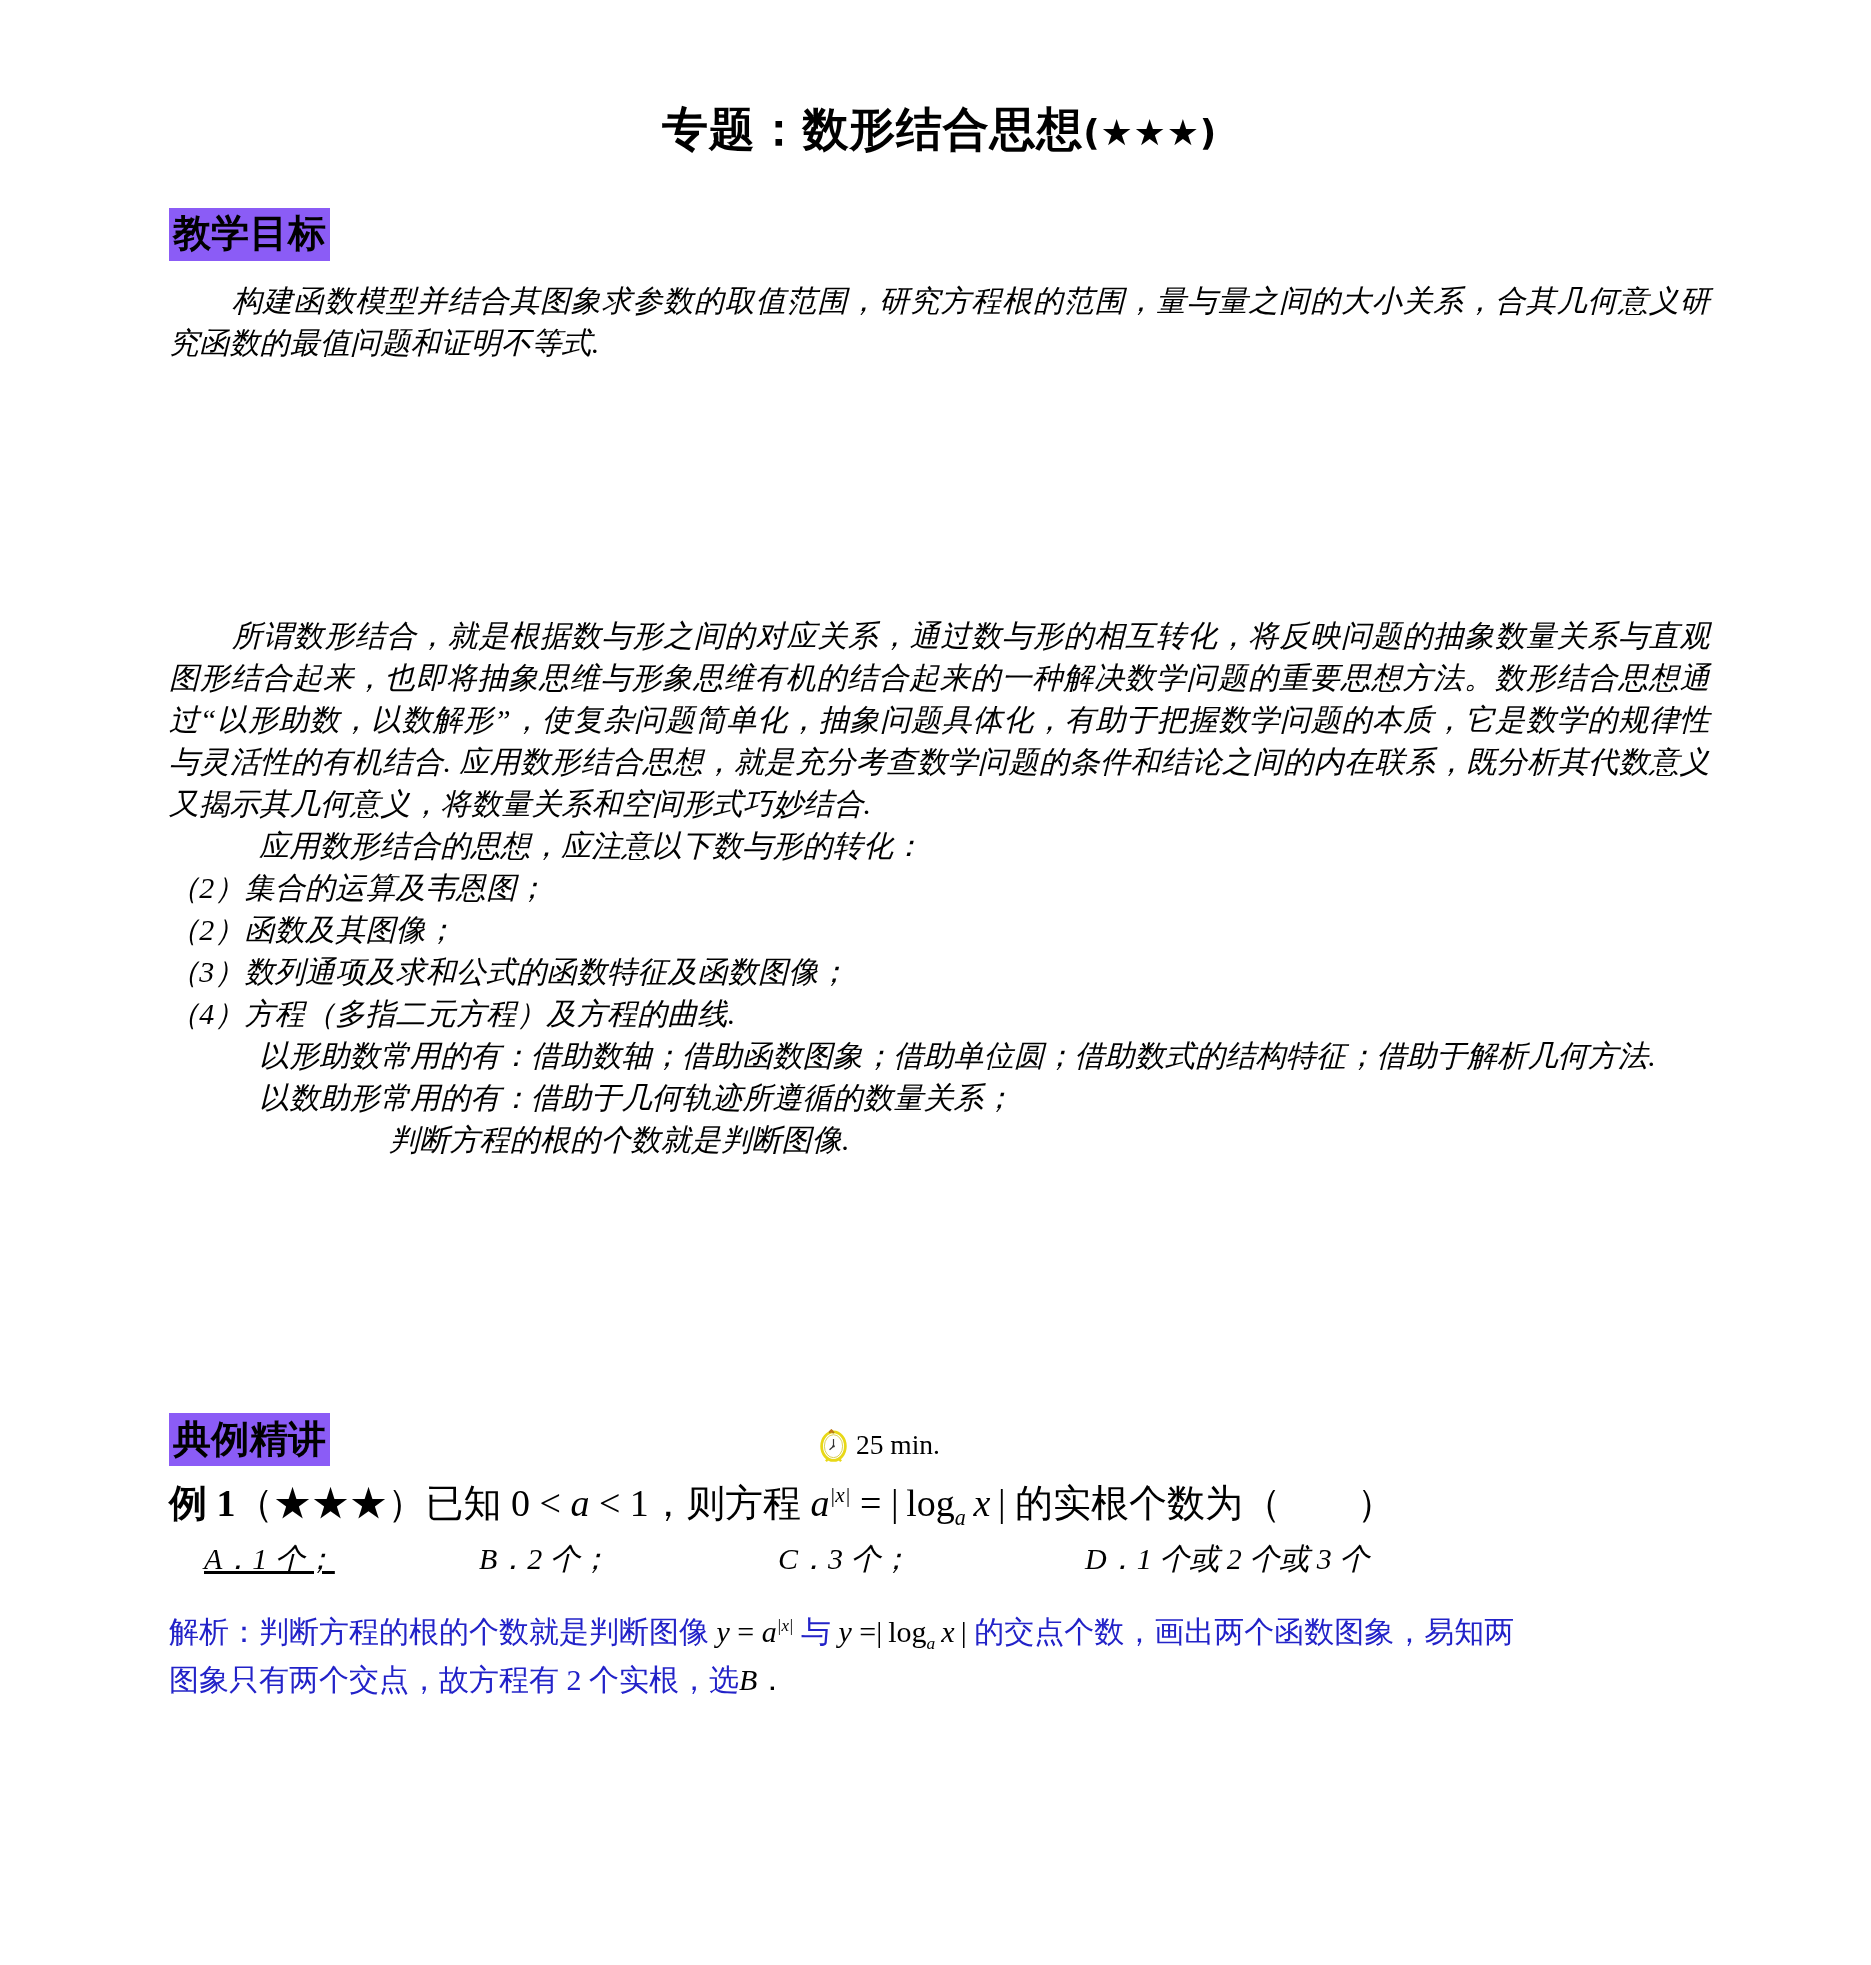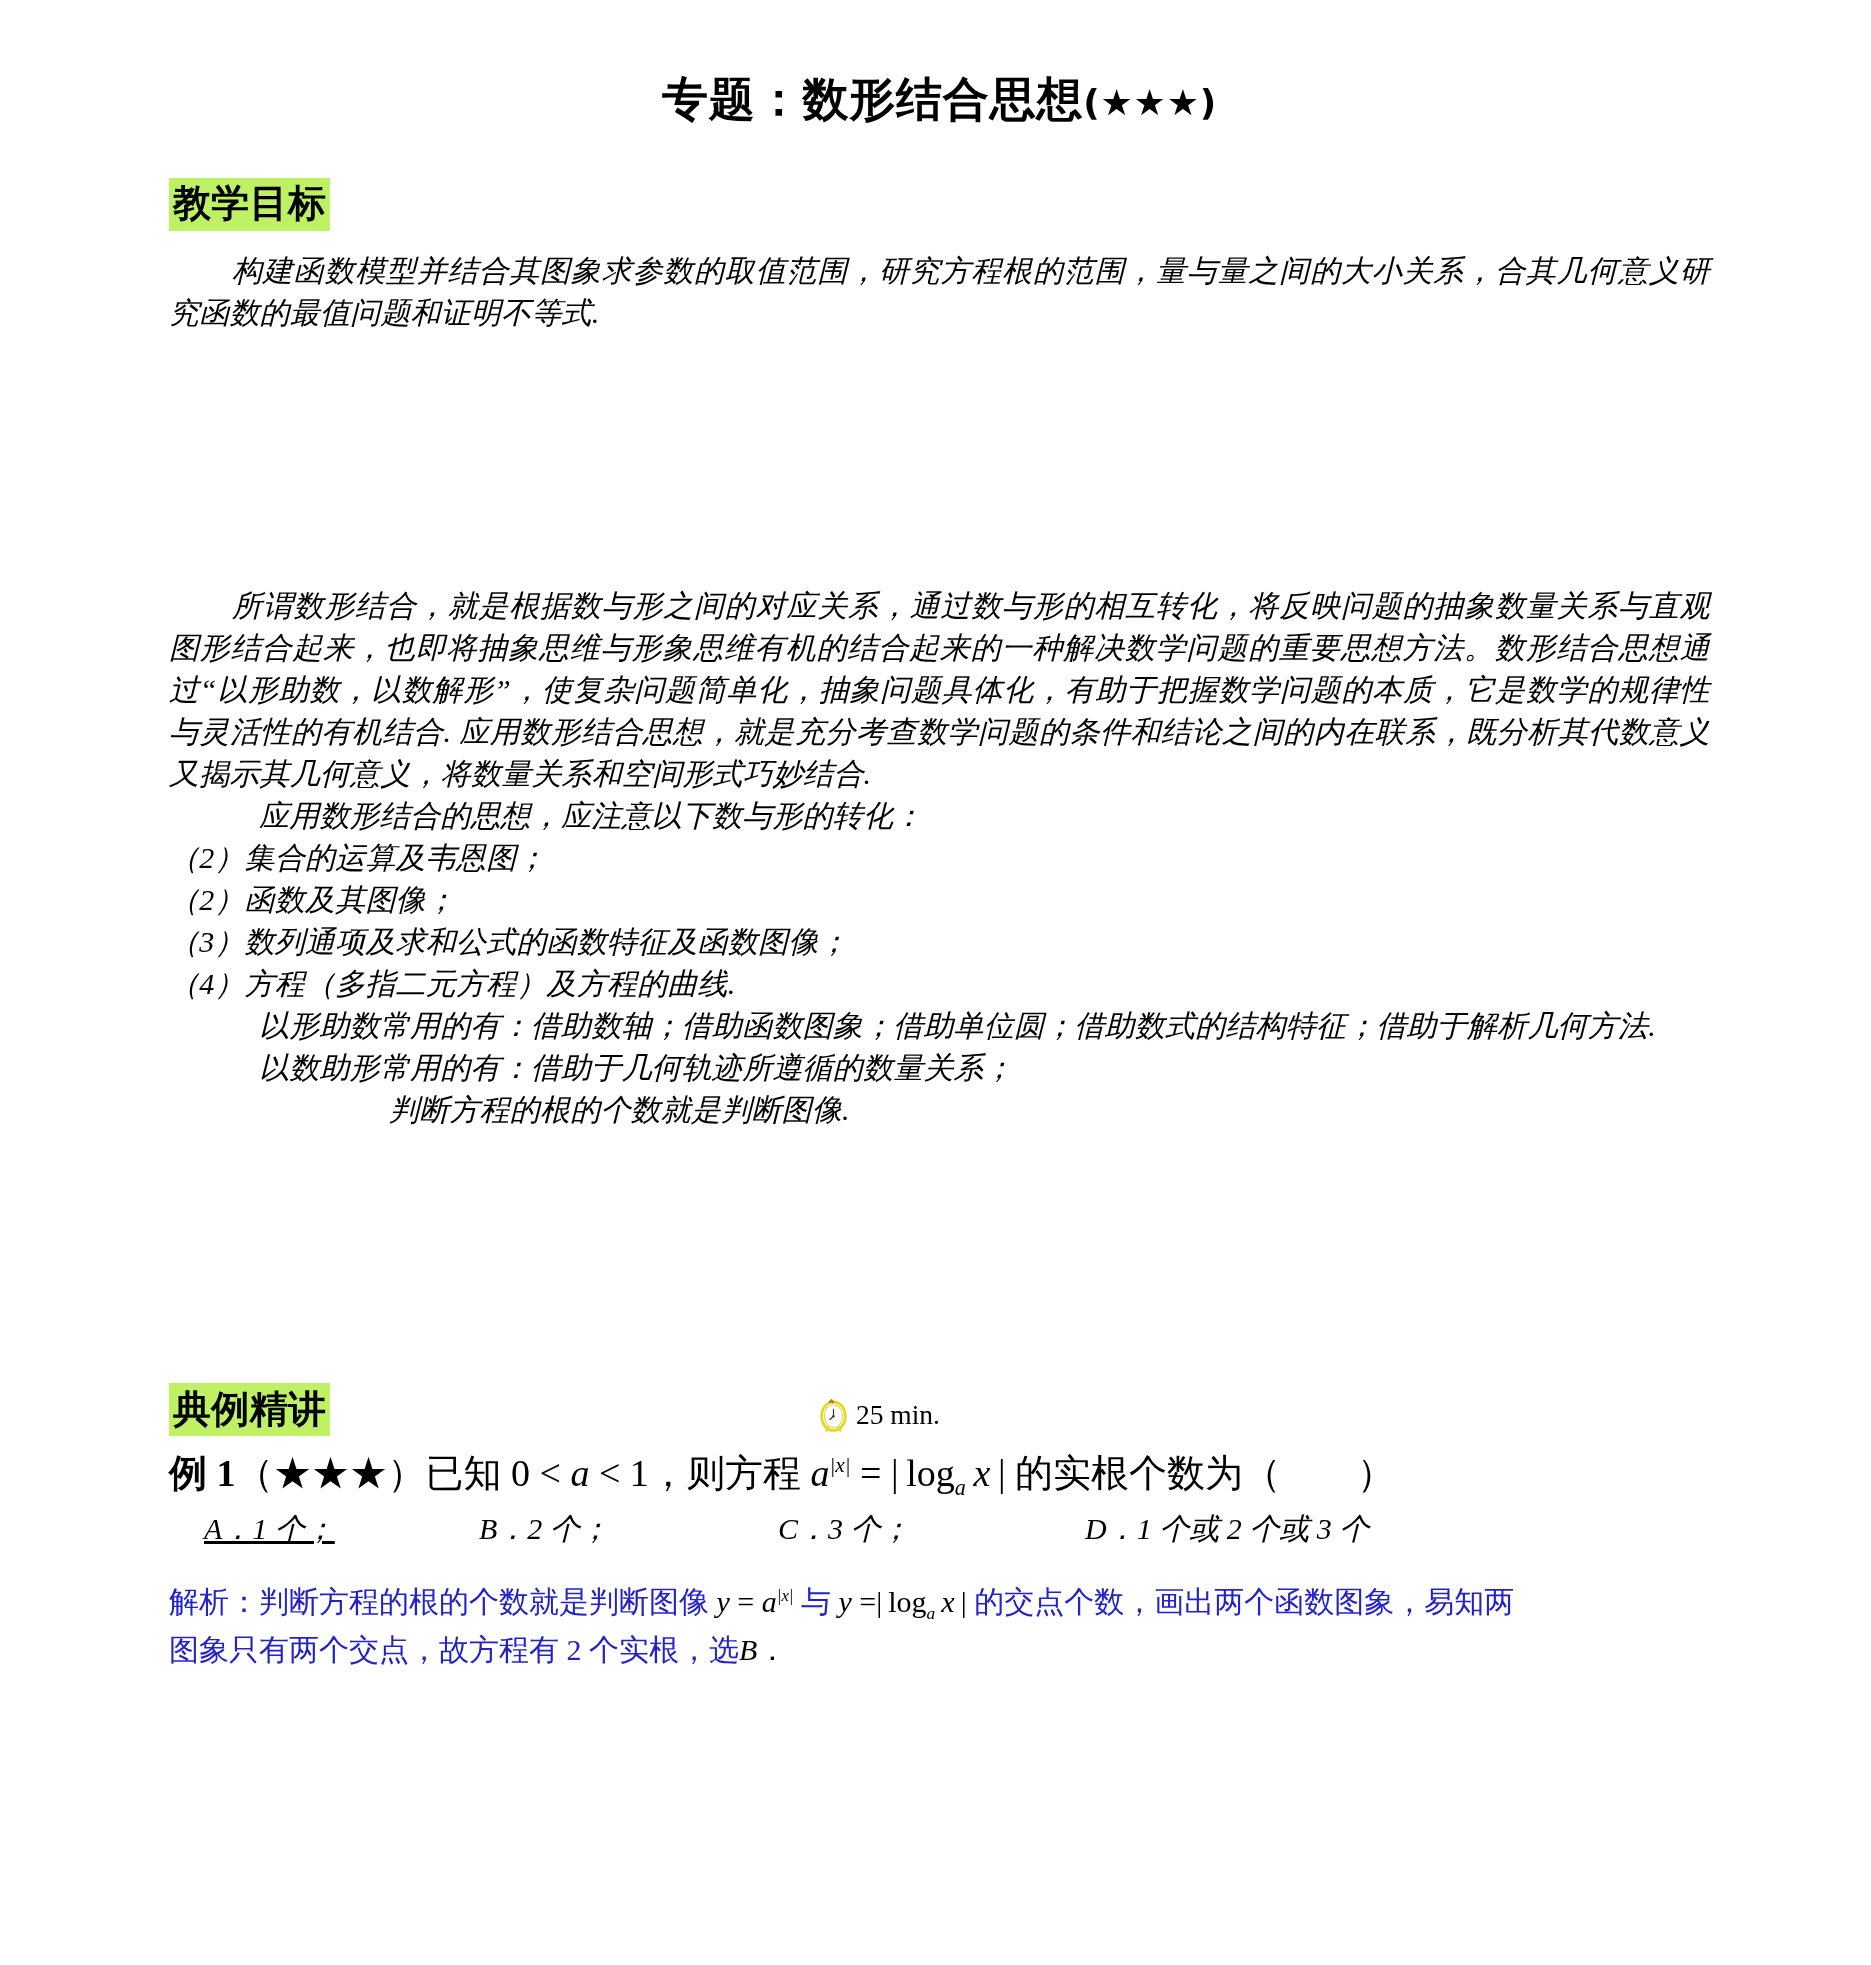--- a/index.html
+++ b/index.html
@@ -26,39 +26,39 @@
     top: 0;
     width: 1541px;
   }
 
   
   .doc-title {
     text-align: center;
     font-size: 46px;
     font-weight: bold;
     font-family: "Liberation Serif", "DejaVu Serif", serif;
-    margin-top: 69px;
+    margin-top: 99px;
     letter-spacing: 0.8px;
     white-space: nowrap;
   }
   .doc-title .stars {
     font-size: 36px;
     font-family: "DejaVu Sans", sans-serif;
   }
 
   
   .section-head {
     display: flex;
     align-items: flex-end;
     justify-content: space-between;
     width: 100%;
   }
   .section-head .label {
     display: inline-block;
-    background: #bef264;
+    background: #8b5cf6;
     font-size: 38px;
     font-weight: bold;
     font-family: "Liberation Serif", "DejaVu Serif", serif;
     padding: 2.4px 3.9px 3.9px 3.9px;
     line-height: 1.22;
     letter-spacing: 0.4px;
   }
   .timer {
     display: flex;
     align-items: center;

